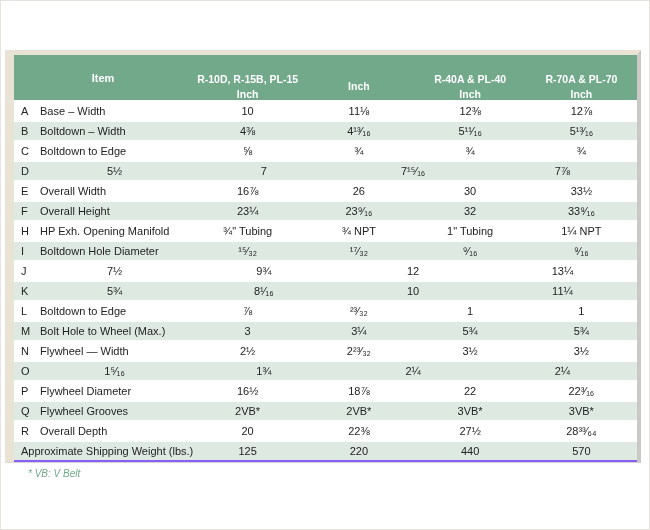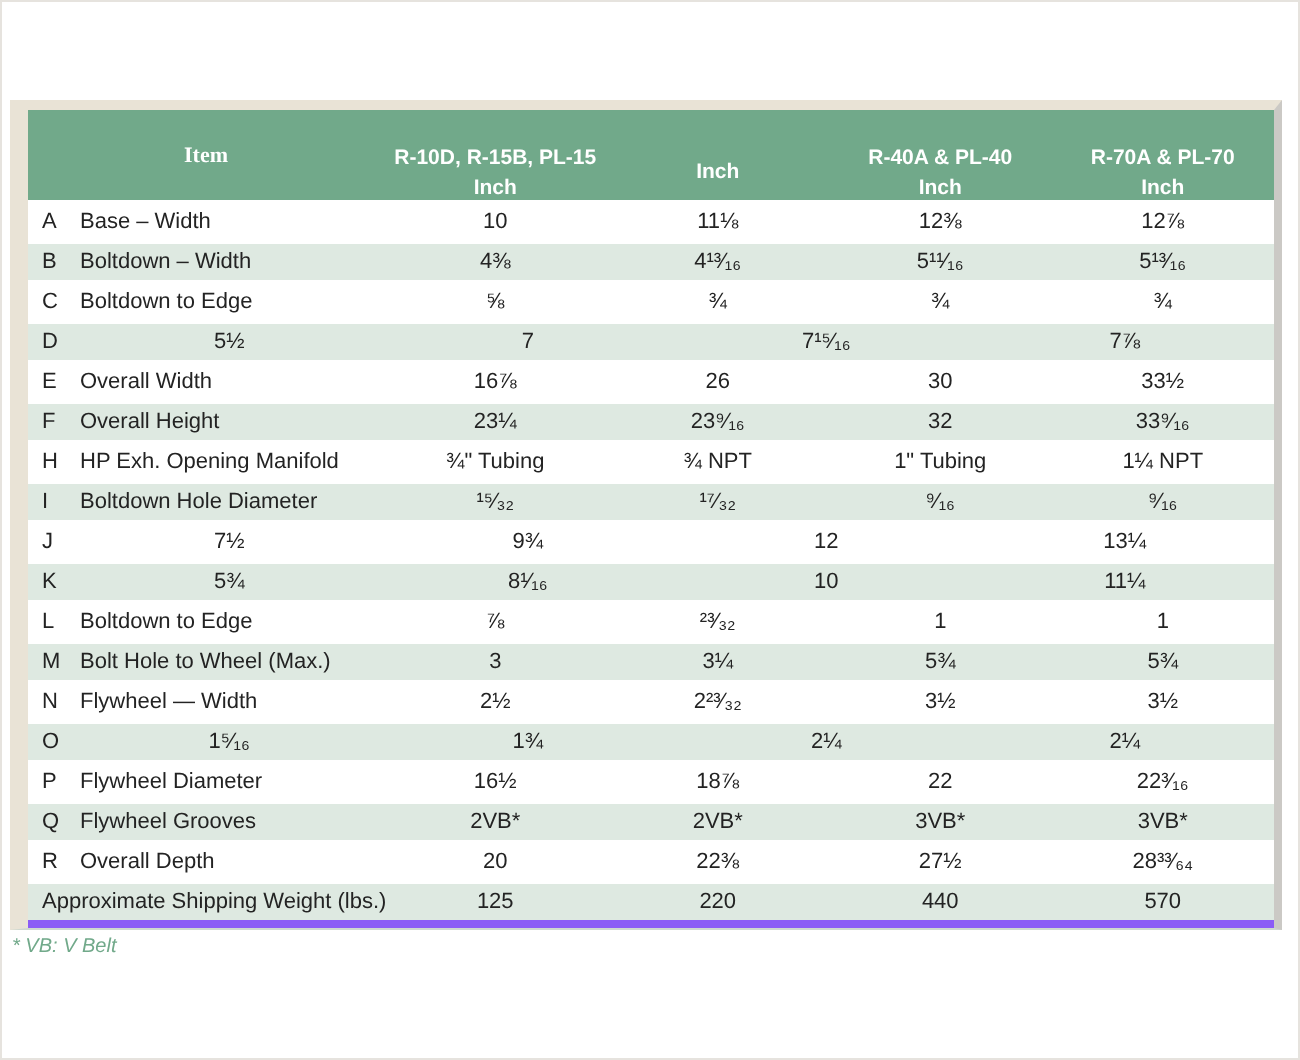--- a/index.html
+++ b/index.html
@@ -17,39 +17,39 @@
     border-color:#e9e3d6 #cbc9c5 #cfd8d0 #e9e3d6;
     border-width:5px 4px 1px 9px;
     background:#ffffff;
     box-sizing:border-box;
   }
   .thead{
     display:flex;align-items:center;height:45px;
     background:#71a98a;color:#ffffff;
   }
   .th-item{
-    width:178px;text-align:center;font-size:11px;font-weight:bold;font-family:Liberation Serif, serif;
+    width:178px;text-align:center;font-size:11px;font-weight:bold;
   }
   .th-col{
     flex:1;text-align:center;font-size:10.5px;font-weight:bold;line-height:15px;margin-top:18px;
   }
   .tbody{background:#ffffff;}
   .row{
     display:flex;align-items:center;height:18px;
     border-top:2px solid #ffffff;
     font-size:11px;
   }
   .row.striped{background:#dee9e1;}
-  .row.last{border-bottom:4px solid #8b5cf6;}
+  .row.last{border-bottom:2px solid #8b5cf6;}
   .c-letter{width:26px;padding-left:7px;box-sizing:border-box;flex:0 0 auto;}
   .c-item{width:152px;flex:0 0 auto;white-space:nowrap;}
   .c-label{width:178px;padding-left:7px;box-sizing:border-box;flex:0 0 auto;white-space:nowrap;}
   .c-val{flex:1;text-align:center;white-space:nowrap;}
   .footnote{
-    position:absolute;left:6px;top:468px;
+    position:absolute;left:28px;top:468px;
     font-size:10px;font-style:italic;color:#71a98a;
   }
 </style>
 </head>
 <body>
 
 <div class="table-frame">
   <div class="thead">
     <div class="th-item">Item</div>
     <div class="th-col">

